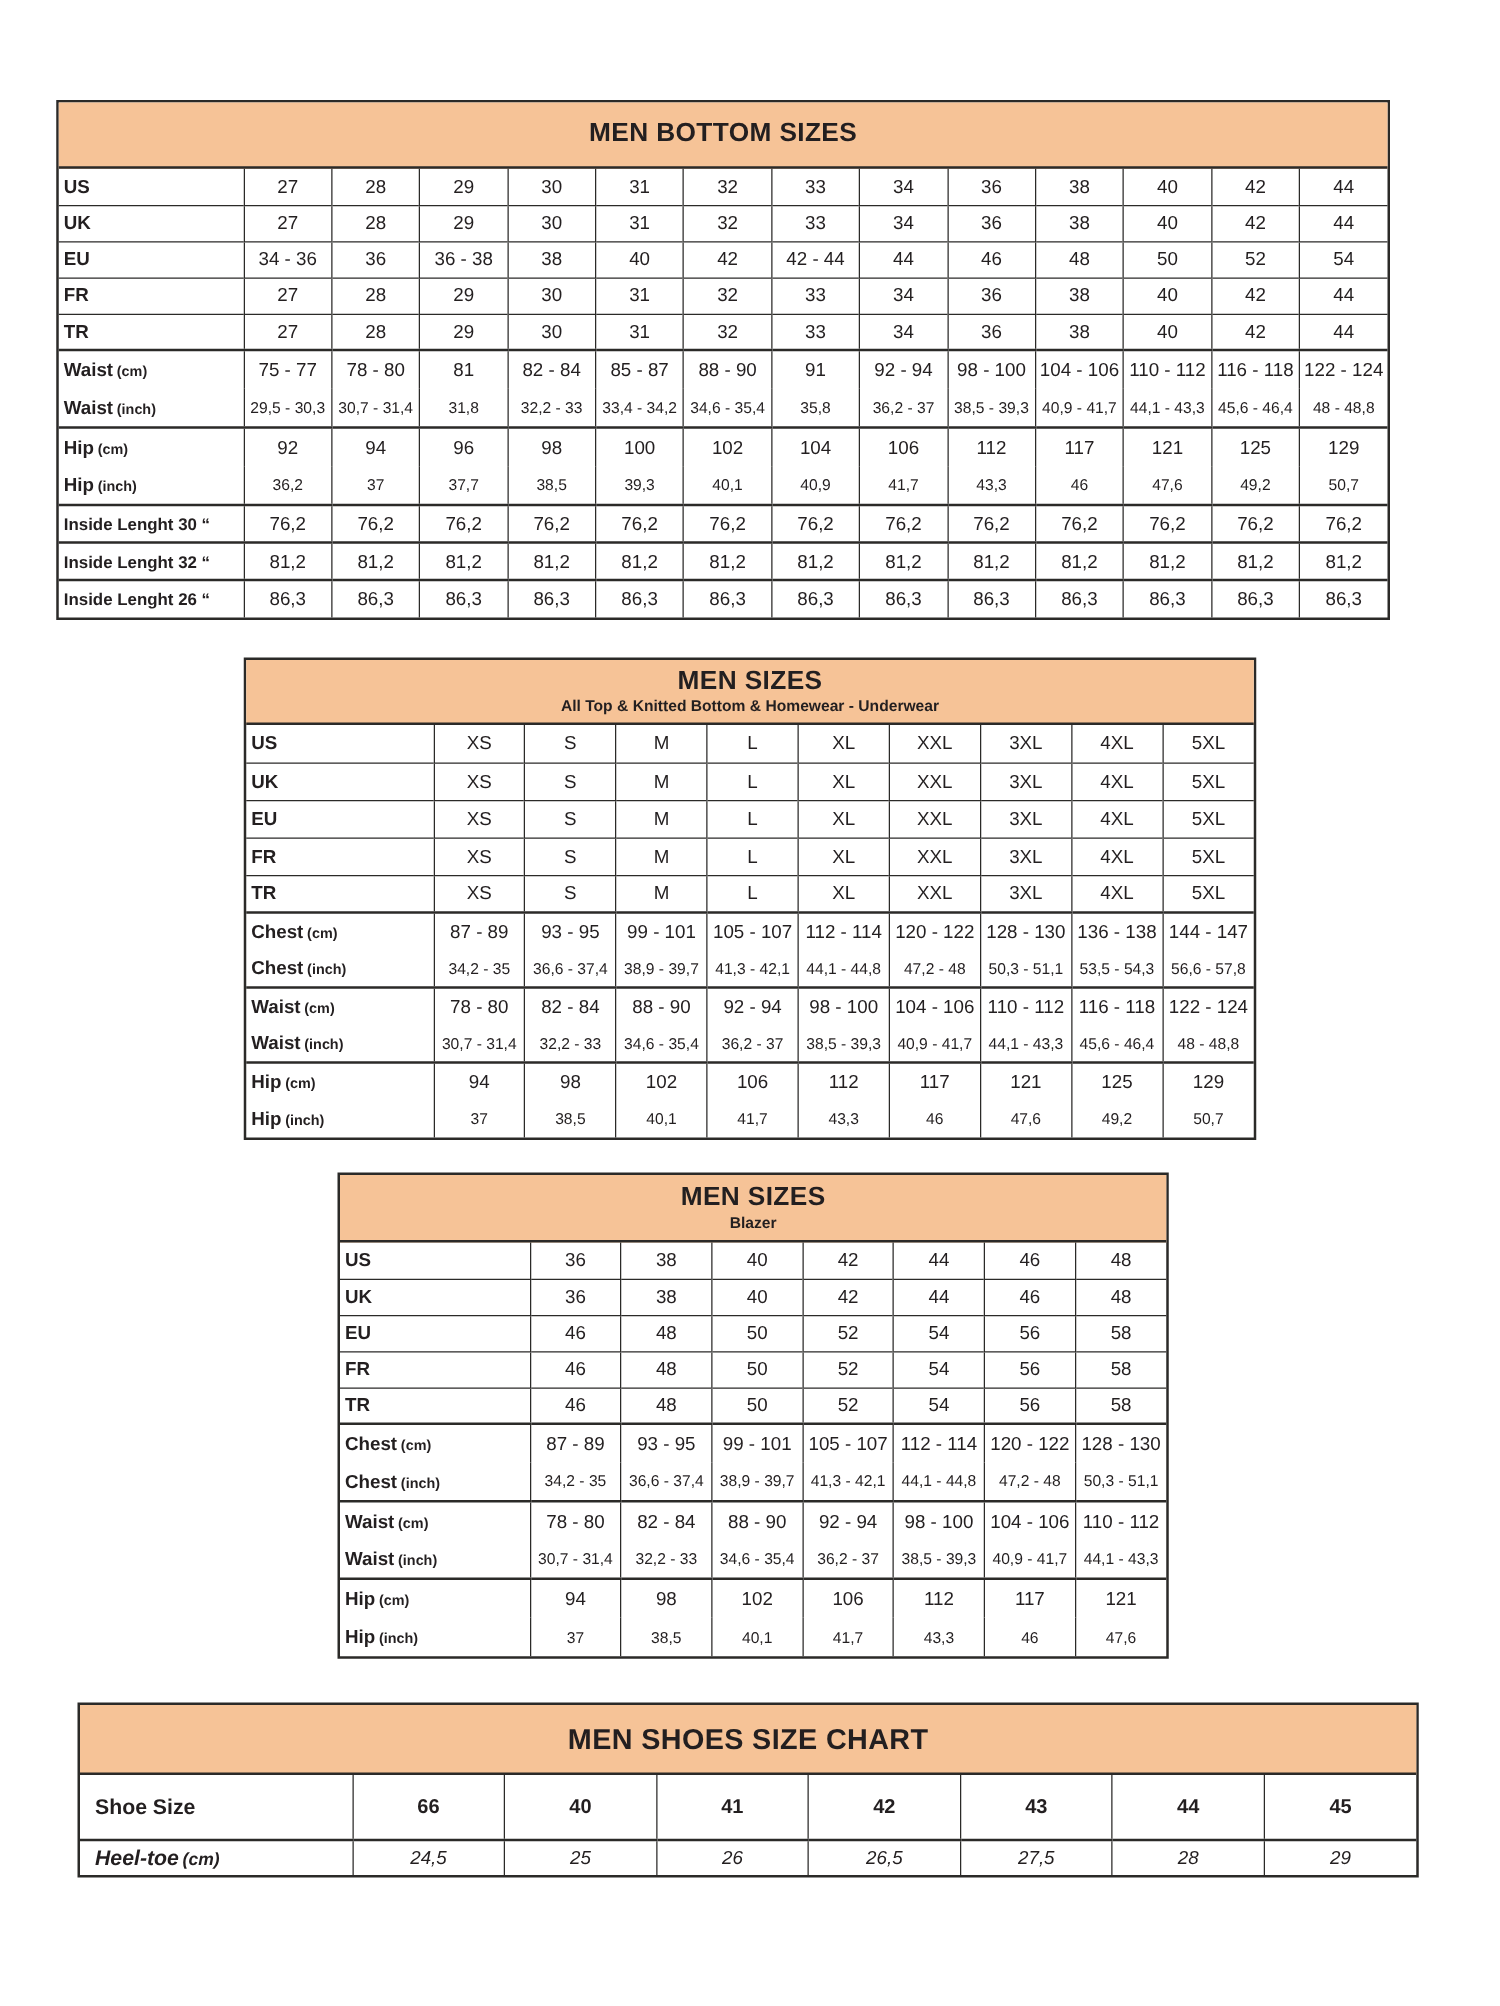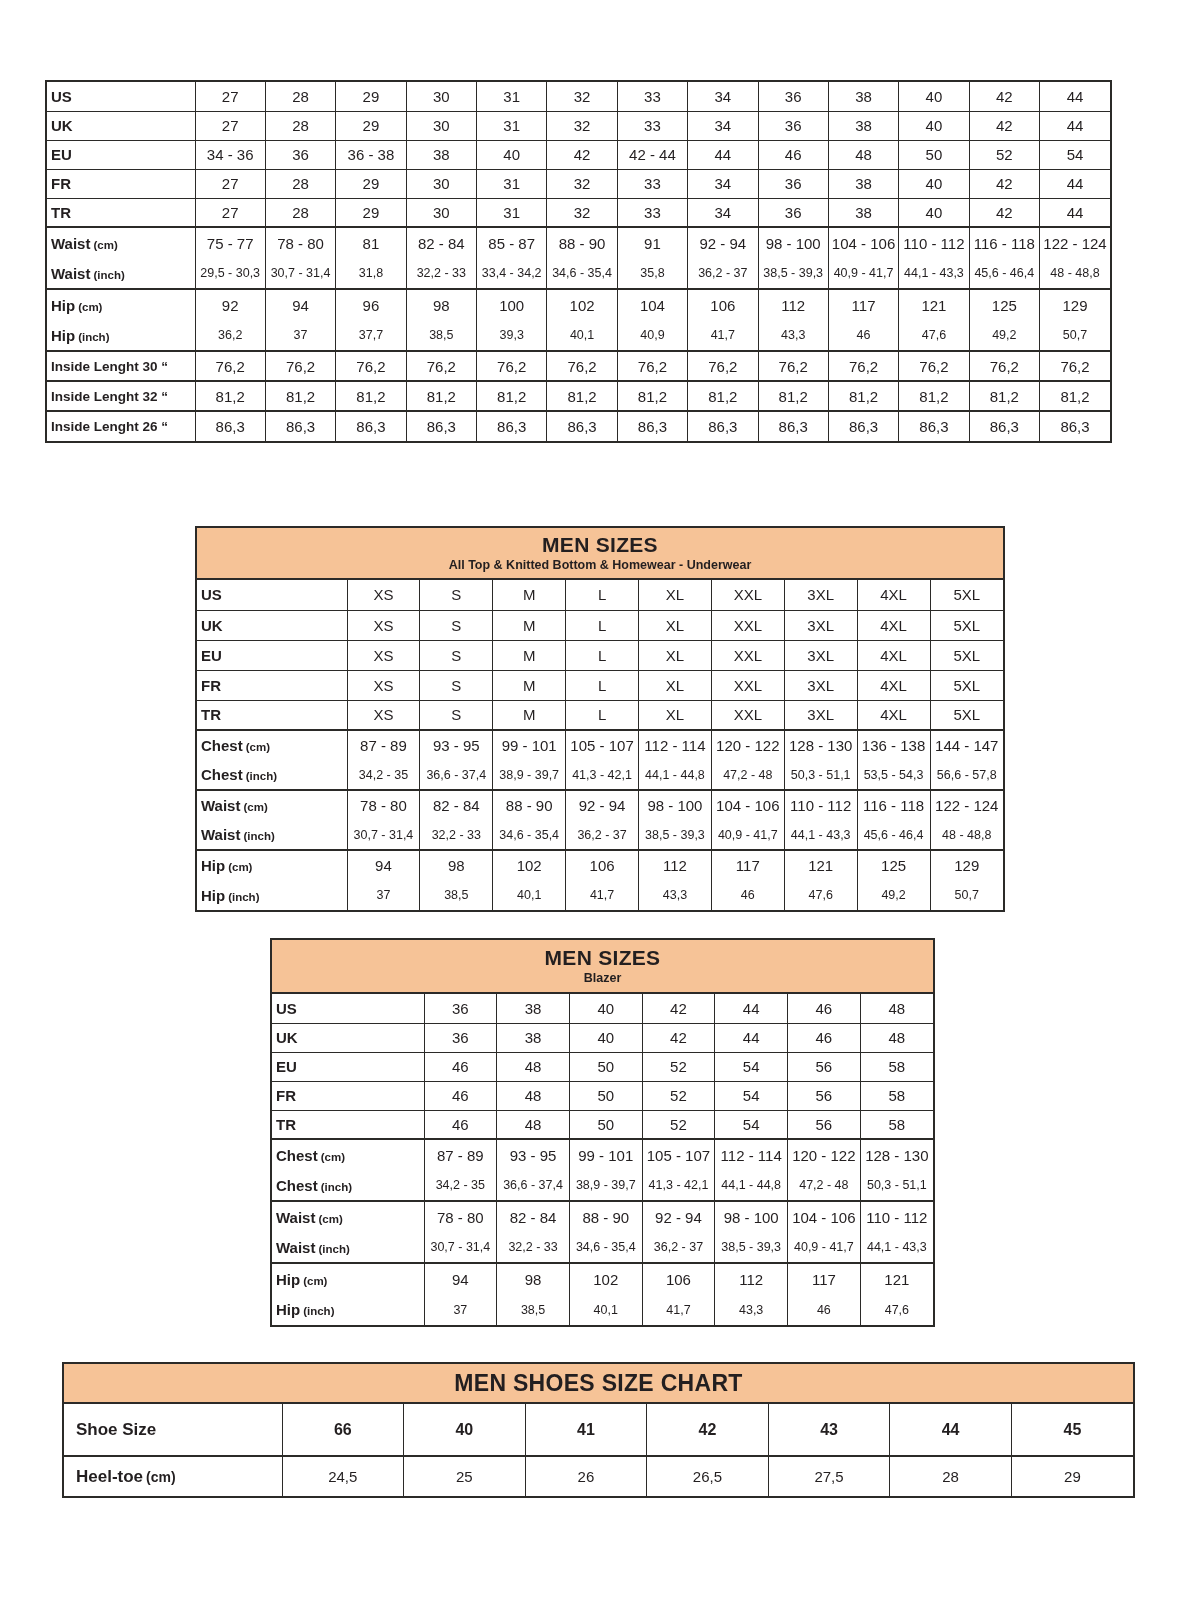--- a/index.html
+++ b/index.html
@@ -54,34 +54,37 @@
 
   
   #t2 { left: 270px; top: 938px;  width: 665px; }
   #t2 .t-head { height: 54px; }
   #t2 col.label-col { width: 152px; }
   #t2 tbody:nth-of-type(1) tr { height: 29px; }
   #t2 tbody:nth-of-type(n+2) tr { height: 31px; }
 
   
   #t3 { left: 62px;  top: 1362px; width: 1073px; }
-  #t3 .t-head { height: 40px; }
+  #t3 .t-head { height: 56px; }
   #t3 .t-title { font-size: 23px; }
   #t3 col.label-col { width: 218px; }
   #t3 tbody:nth-of-type(1) tr { height: 52px; }
-  #t3 tbody:nth-of-type(2) tr { height: 40px; }
+  #t3 tbody:nth-of-type(2) tr { height: 28px; font-style: italic; }
   #t3 td.lbl { font-size: 17px; padding-left: 12px; }
   #t3 td.lbl .unit { font-size: 14px; }
   #t3 tbody:nth-of-type(1) td.val { font-weight: bold; font-size: 16px; }
   #t3 tbody:nth-of-type(2) td.val { font-size: 15px; }
 </style>
 </head>
 <body>
 
 <section class="size-table" id="t0">
+  <header class="t-head">
+    <div class="t-title">MEN BOTTOM SIZES</div>
+  </header>
   <table class="t-grid">
       <colgroup>
         <col class="label-col">
         <col>
         <col>
         <col>
         <col>
         <col>
         <col>
         <col>

